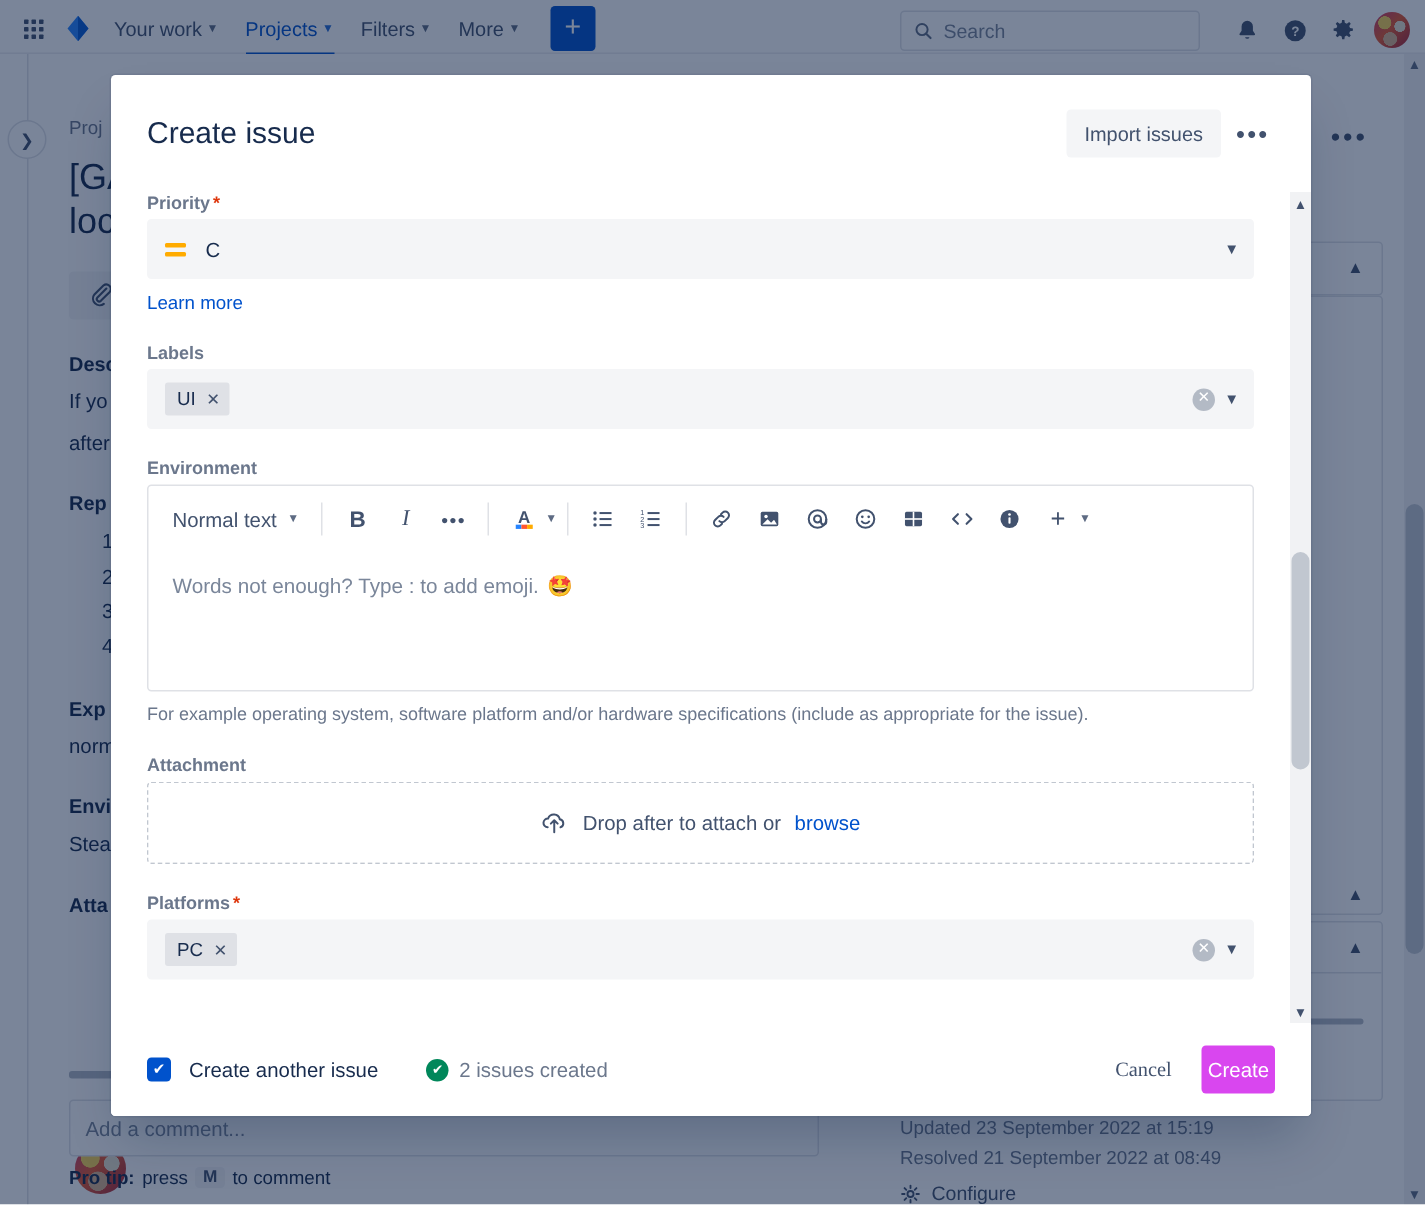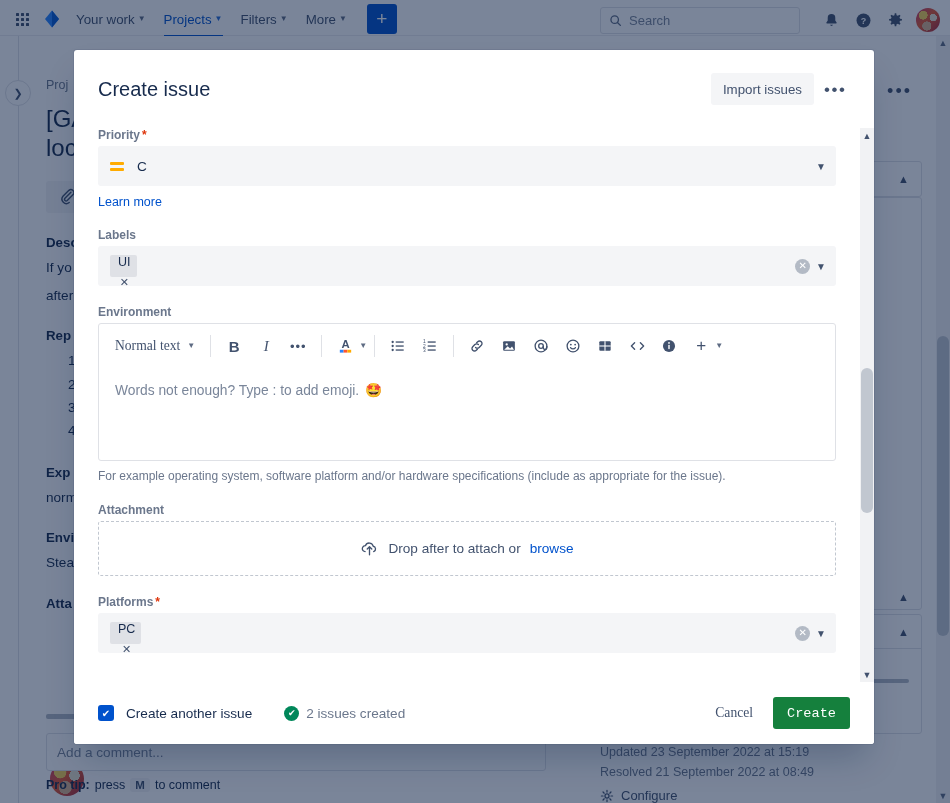--- a/index.html
+++ b/index.html
@@ -152,34 +152,34 @@
   .prio-icon { display: flex; flex-direction: column; gap: 3px; }
   .prio-icon i { display: block; width: 14px; height: 3px; background: #ffab00; border-radius: 1px; }
   .sel-right { margin-left: auto; display: flex; align-items: center; gap: 6px; }
   .chev { color: #42526e; font-size: 10px; }
   .clear-x {
     width: 15px; height: 15px; border-radius: 50%; background: #b3bac5; color: #fff;
     font-size: 10px; display: flex; align-items: center; justify-content: center; line-height: 1;
   }
   .chip {
     background: #dfe1e6; border-radius: 2px; height: 22px; display: inline-flex; align-items: center;
-    gap: 7px; padding: 0 6px 0 8px; font-size: 12.5px; color: #172b4d; flex-direction: column;
+    gap: 7px; padding: 0 6px 0 8px; font-size: 12.5px; color: #172b4d;
   }
   .chip .x { font-size: 11px; color: #42526e; }
   .link { color: #0052cc; font-size: 12.5px; }
 
   .rte {
     border: 1px solid #dfe1e6; border-radius: 3px; background: #fff; overflow: hidden;
   }
   .rte-toolbar { height: 44px; display: flex; align-items: center; padding: 0 8px; gap: 0; }
   .tb-btn {
     height: 32px; min-width: 32px; display: flex; align-items: center; justify-content: center;
     color: #42526e; border-radius: 3px; font-size: 14px; padding: 0 4px;
   }
-  .tb-text { font-size: 13.6px; color: #42526e; padding: 0 8px; display: flex; align-items: center; gap: 7px; font-family: Liberation Serif, serif; }
+  .tb-text { font-size: 13.6px; color: #42526e; padding: 0 8px; display: flex; align-items: center; gap: 7px; }
   .tb-sep { width: 1px; height: 22px; background: #dfe1e6; margin: 0 7px; }
   .rte-area { min-height: 92px; padding: 14px 16px 18px; }
   .rte-ph { font-size: 13.8px; color: #7a869a; display: flex; align-items: center; gap: 6px; }
   .help-txt { font-size: 12px; color: #6b778c; margin-top: 7px; line-height: 1.45; }
 
   .dropzone {
     border: 1px dashed #c1c7d0; border-radius: 3px; height: 55px;
     display: flex; align-items: center; justify-content: center; gap: 9px;
     font-size: 13.6px; color: #42526e;
   }
@@ -198,21 +198,21 @@
     display: flex; align-items: center; justify-content: center; color: #fff; font-size: 10px;
   }
   .cb-label { font-size: 13.6px; color: #172b4d; }
   .status { display: flex; align-items: center; gap: 7px; margin-left: 20px; font-size: 13.6px; color: #6b778c; }
   .ok {
     width: 15px; height: 15px; border-radius: 50%; background: #00875a; color: #fff;
     display: flex; align-items: center; justify-content: center; font-size: 9px; line-height: 1;
   }
   .foot-right { margin-left: auto; display: flex; align-items: center; gap: 8px; }
   .btn-sub { background: transparent; border: none; color: #42526e; font-size: 13.6px; height: 32px; padding: 0 12px; border-radius: 3px; font-family: Liberation Serif, serif; }
-  .btn-pri { background: #15803d; border: none; color: #fff; font-size: 13.6px; height: 32px; padding: 0 14px; border-radius: 3px; font-family: Liberation Mono, monospace; }
+  .btn-pri { background: #d946ef; border: none; color: #fff; font-size: 13.6px; height: 32px; padding: 0 4px; border-radius: 3px; font-family: Liberation Sans, sans-serif; }
   svg { display: block; }
 </style>
 </head>
 <body>
 
 <div id="root">
 
   <div class="bg-layer">
 
     <div class="topnav">

